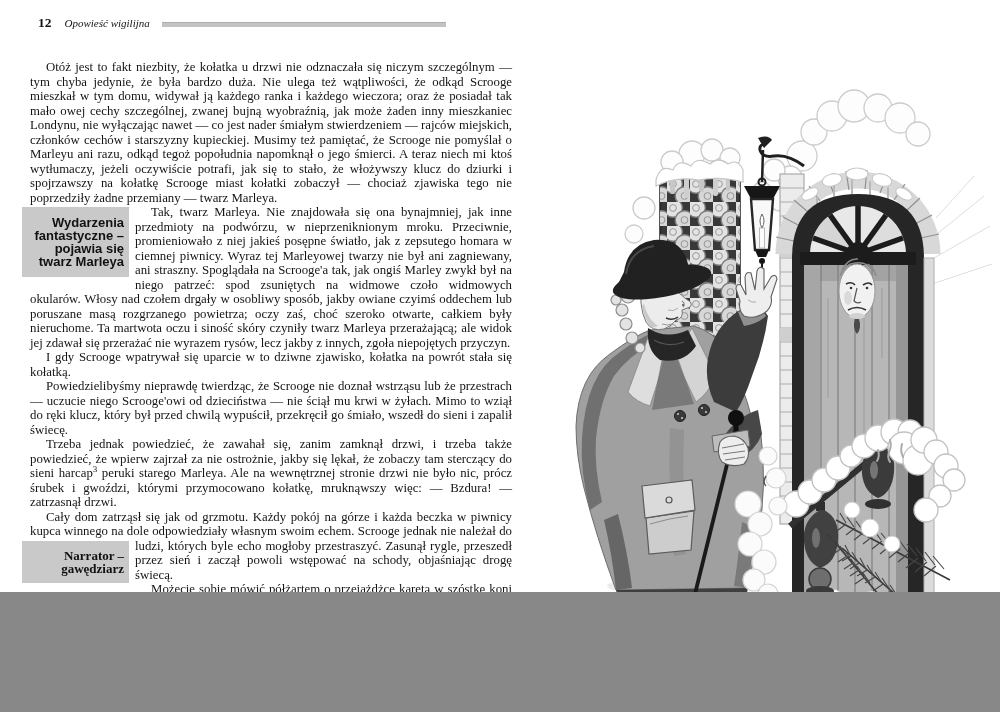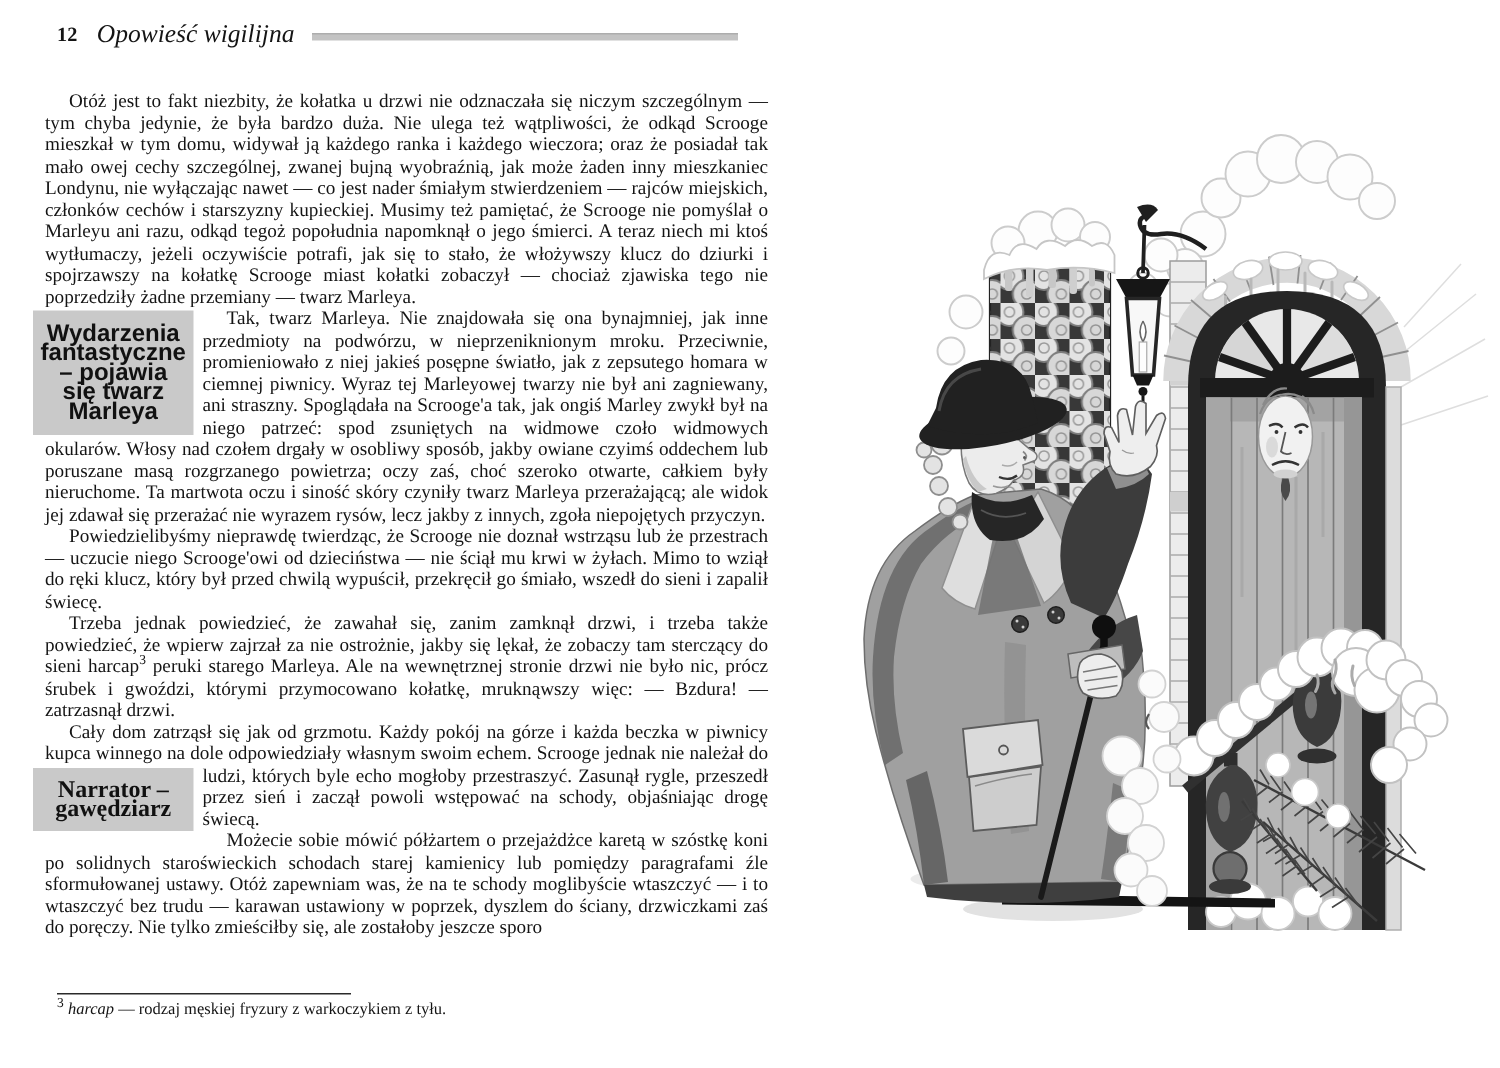--- a/index.html
+++ b/index.html
@@ -1,29 +1,29 @@
 <!DOCTYPE html>
 <html lang="pl"><head>
 <meta charset="utf-8">
 <style>
   html,body{margin:0;padding:0;}
   body{background:#888;}
-  .page{position:relative;width:1000px;height:712px;background:#ffffff;overflow:hidden;
+  .page{position:relative;width:1000px;height:592px;background:#ffffff;overflow:hidden;
         font-family:"Liberation Serif", serif;color:#141414;}
   
   .text-column{position:absolute;left:30px;top:14px;width:482px;}
   .page-header{display:flex;align-items:center;height:18px;margin-left:8px;}
   .page-num{font-weight:bold;font-size:13.5px;}
-  .running-title{font-style:italic;font-size:17px;margin-left:13px;}
+  .running-title{font-style:italic;font-size:11px;margin-left:13px;}
   .header-rule{width:284px;height:4px;background:#c3c3c3;border-top:1px solid #adadad;margin-left:12px;margin-top:2px;}
   .body-text{margin-top:28px;font-size:12.8px;line-height:14.5px;text-align:justify;}
   .body-text p{margin:0;text-indent:16px;}
   .mnote{float:left;clear:left;width:97px;margin:2px 6px 2px -8px;padding:9px 5px;
          background:#c9c9c9;font-family:"Liberation Sans", sans-serif;
-         font-size:16px;line-height:13px;font-weight:bold;text-align:center;
+         font-size:13px;line-height:13px;font-weight:bold;text-align:right;
          text-indent:0;color:#111;}
   .mnote-2{padding:8px 5px;font-family:Liberation Serif, serif;}
   sup{font-size:9px;line-height:0;}
   
   .footnote{position:absolute;left:38px;top:662px;width:472px;font-size:11px;line-height:13px;}
   .footnote-rule{width:196px;border-top:1.2px solid #2a2a2a;margin-bottom:4px;}
   .footnote i{font-style:italic;}
   
   .illustration{position:absolute;left:552px;top:58px;width:443px;height:606px;}
 </style>
@@ -35,20 +35,21 @@
   <div class="text-column">
     <div class="page-header">
       <span class="page-num">12</span>
       <span class="running-title">Opowieść wigilijna</span>
       <span class="header-rule"></span>
     </div>
 
     <div class="body-text">
       <p><span>Otóż jest to fakt niezbity, że kołatka u drzwi nie odznaczała się niczym szczególnym — tym chyba jedynie, że była bardzo duża. Nie ulega też wątpliwości, że odkąd Scrooge mieszkał w tym domu, widywał ją każdego ranka i każdego wieczora; oraz że posiadał tak mało owej cechy szczególnej, zwanej bujną wyobraźnią, jak może żaden inny mieszkaniec Londynu, nie wyłączając nawet — co jest nader śmiałym stwierdzeniem — rajców miejskich, członków cechów i starszyzny kupieckiej. Musimy też pamiętać, że Scrooge nie pomyślał o Marleyu ani razu, odkąd tegoż popołudnia napomknął o jego śmierci. A teraz niech mi ktoś wytłumaczy, jeżeli oczywiście potrafi, jak się to stało, że włożywszy klucz do dziurki i spojrzawszy na kołatkę Scrooge miast kołatki zobaczył — chociaż zjawiska tego nie poprzedziły żadne przemiany — twarz Marleya.</span></p>
       <p><span class="mnote"><span>Wydarzenia fantastyczne – pojawia się twarz Marleya</span></span><span>Tak, twarz Marleya. Nie znajdowała się ona bynajmniej, jak inne przedmioty na podwórzu, w nieprzeniknionym mroku. Przeciwnie, promieniowało z niej jakieś posępne światło, jak z zepsutego homara w ciemnej piwnicy. Wyraz tej Marleyowej twarzy nie był ani zagniewany, ani straszny. Spoglądała na Scrooge'a tak, jak ongiś Marley zwykł był na niego patrzeć: spod zsuniętych na widmowe czoło widmowych okularów. Włosy nad czołem drgały w osobliwy sposób, jakby owiane czyimś oddechem lub poruszane masą rozgrzanego powietrza; oczy zaś, choć szeroko otwarte, całkiem były nieruchome. Ta martwota oczu i siność skóry czyniły twarz Marleya przerażającą; ale widok jej zdawał się przerażać nie wyrazem rysów, lecz jakby z innych, zgoła niepojętych przyczyn.</span></p>
+      <p><span>I gdy Scrooge wpatrywał się uparcie w to dziwne zjawisko, kołatka na powrót stała się kołatką.</span></p>
       <p><span>Powiedzielibyśmy nieprawdę twierdząc, że Scrooge nie doznał wstrząsu lub że przestrach — uczucie niego Scrooge'owi od dzieciństwa — nie ściął mu krwi w żyłach. Mimo to wziął do ręki klucz, który był przed chwilą wypuścił, przekręcił go śmiało, wszedł do sieni i zapalił świecę.</span></p>
       <p><span>Trzeba jednak powiedzieć, że zawahał się, zanim zamknął drzwi, i trzeba także powiedzieć, że wpierw zajrzał za nie ostrożnie, jakby się lękał, że zobaczy tam sterczący do sieni harcap</span><sup>3</sup><span> peruki starego Marleya. Ale na wewnętrznej stronie drzwi nie było nic, prócz śrubek i gwoździ, którymi przymocowano kołatkę, mruknąwszy więc: — Bzdura! — zatrzasnął drzwi.</span></p>
       <p><span>Cały dom zatrząsł się jak od grzmotu. Każdy pokój na górze i każda beczka w piwnicy kupca winnego na dole odpowiedziały własnym swoim echem. Scrooge jednak nie należał do ludzi, których byle echo mogłoby przestraszyć. Zasunął rygle, </span><span class="mnote mnote-2"><span>Narrator – gawędziarz</span></span><span>przeszedł przez sień i zaczął powoli wstępować na schody, objaśniając drogę świecą.</span></p>
       <p><span>Możecie sobie mówić półżartem o przejażdżce karetą w szóstkę koni po solidnych staroświeckich schodach starej kamienicy lub pomiędzy paragrafami źle sformułowanej ustawy. Otóż zapewniam was, że na te schody moglibyście wtaszczyć — i to wtaszczyć bez trudu — karawan ustawiony w poprzek, dyszlem do ściany, drzwiczkami zaś do poręczy. Nie tylko zmieściłby się, ale zostałoby jeszcze sporo</span></p>
     </div>
   </div>
 
   <div class="footnote">
     <div class="footnote-rule"></div>
     <span><sup>3</sup> <i>harcap</i><span> — rodzaj męskiej fryzury z warkoczykiem z tyłu.</span></span>

